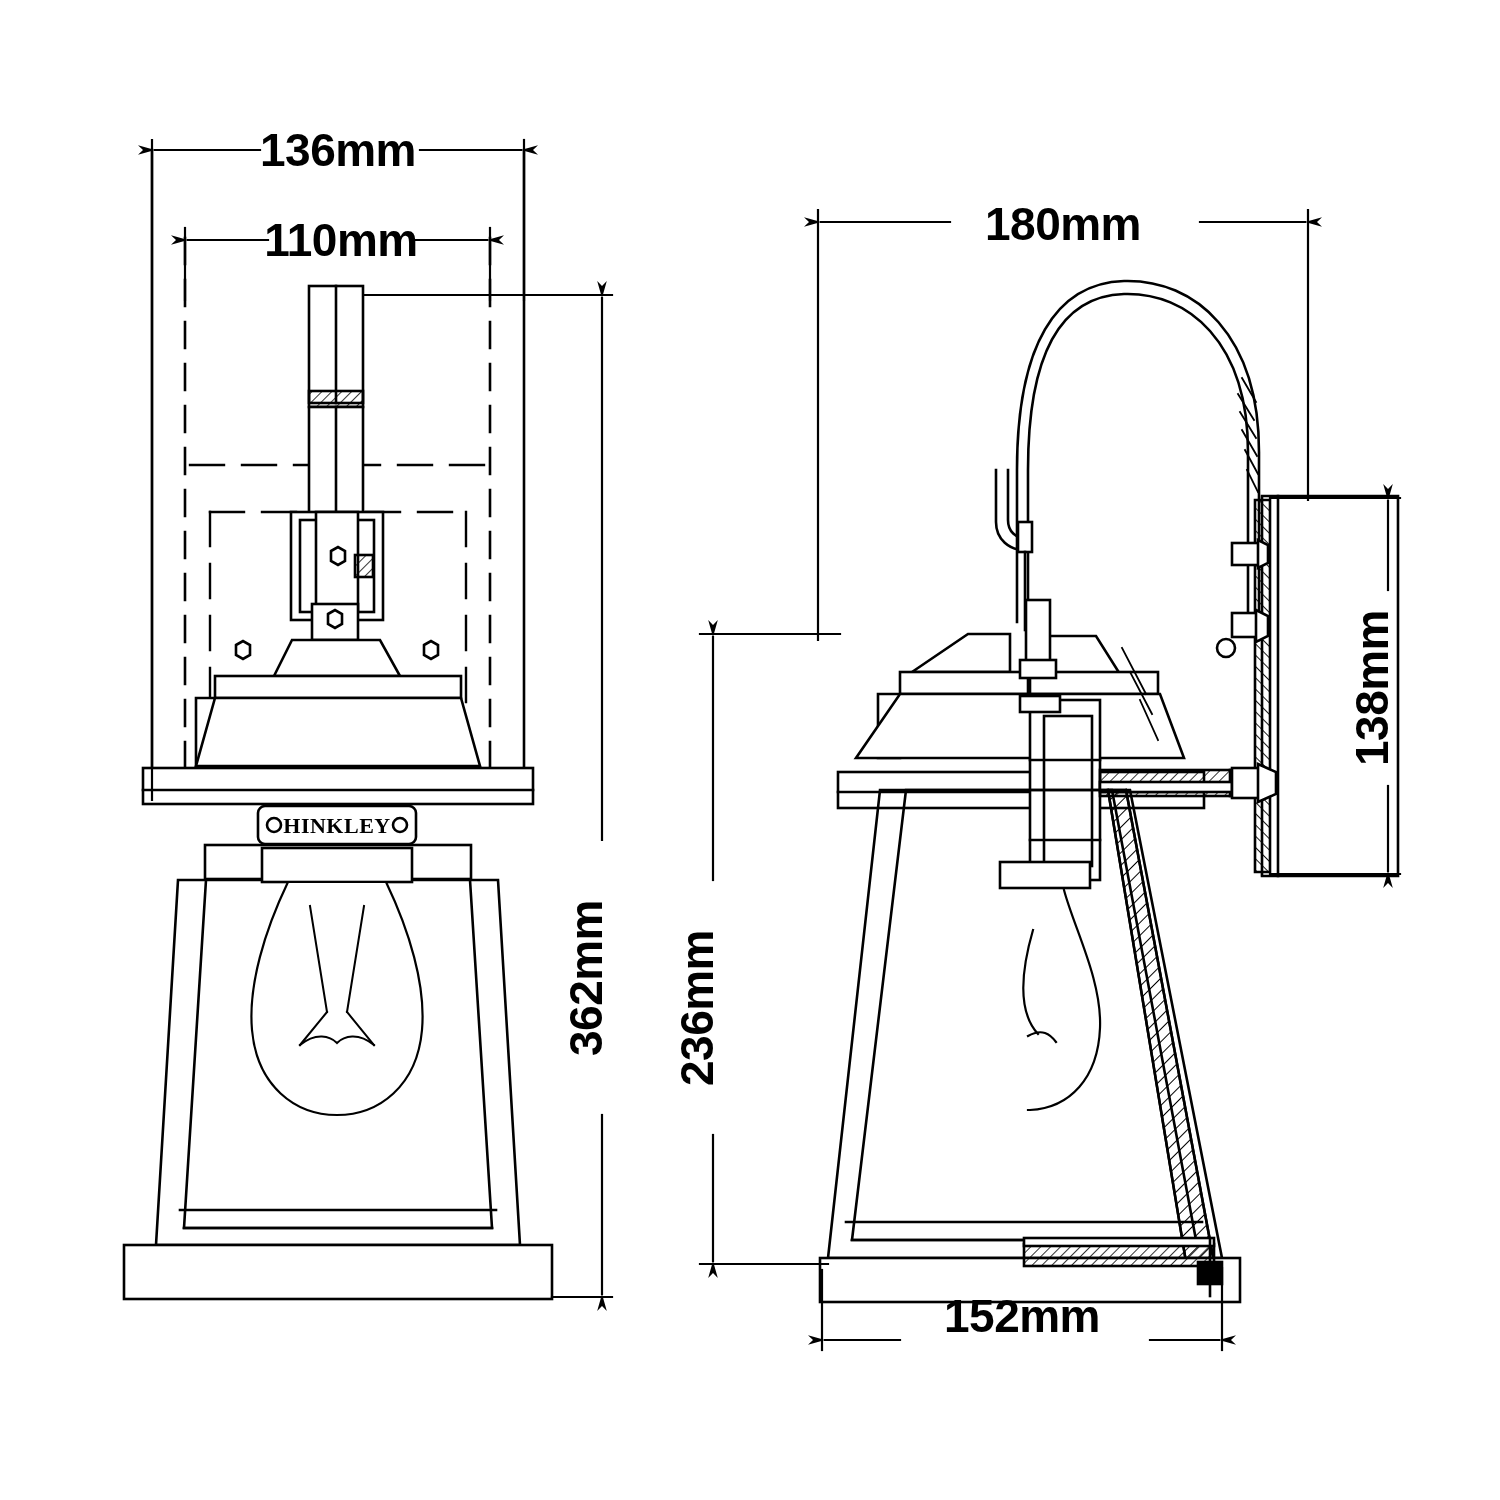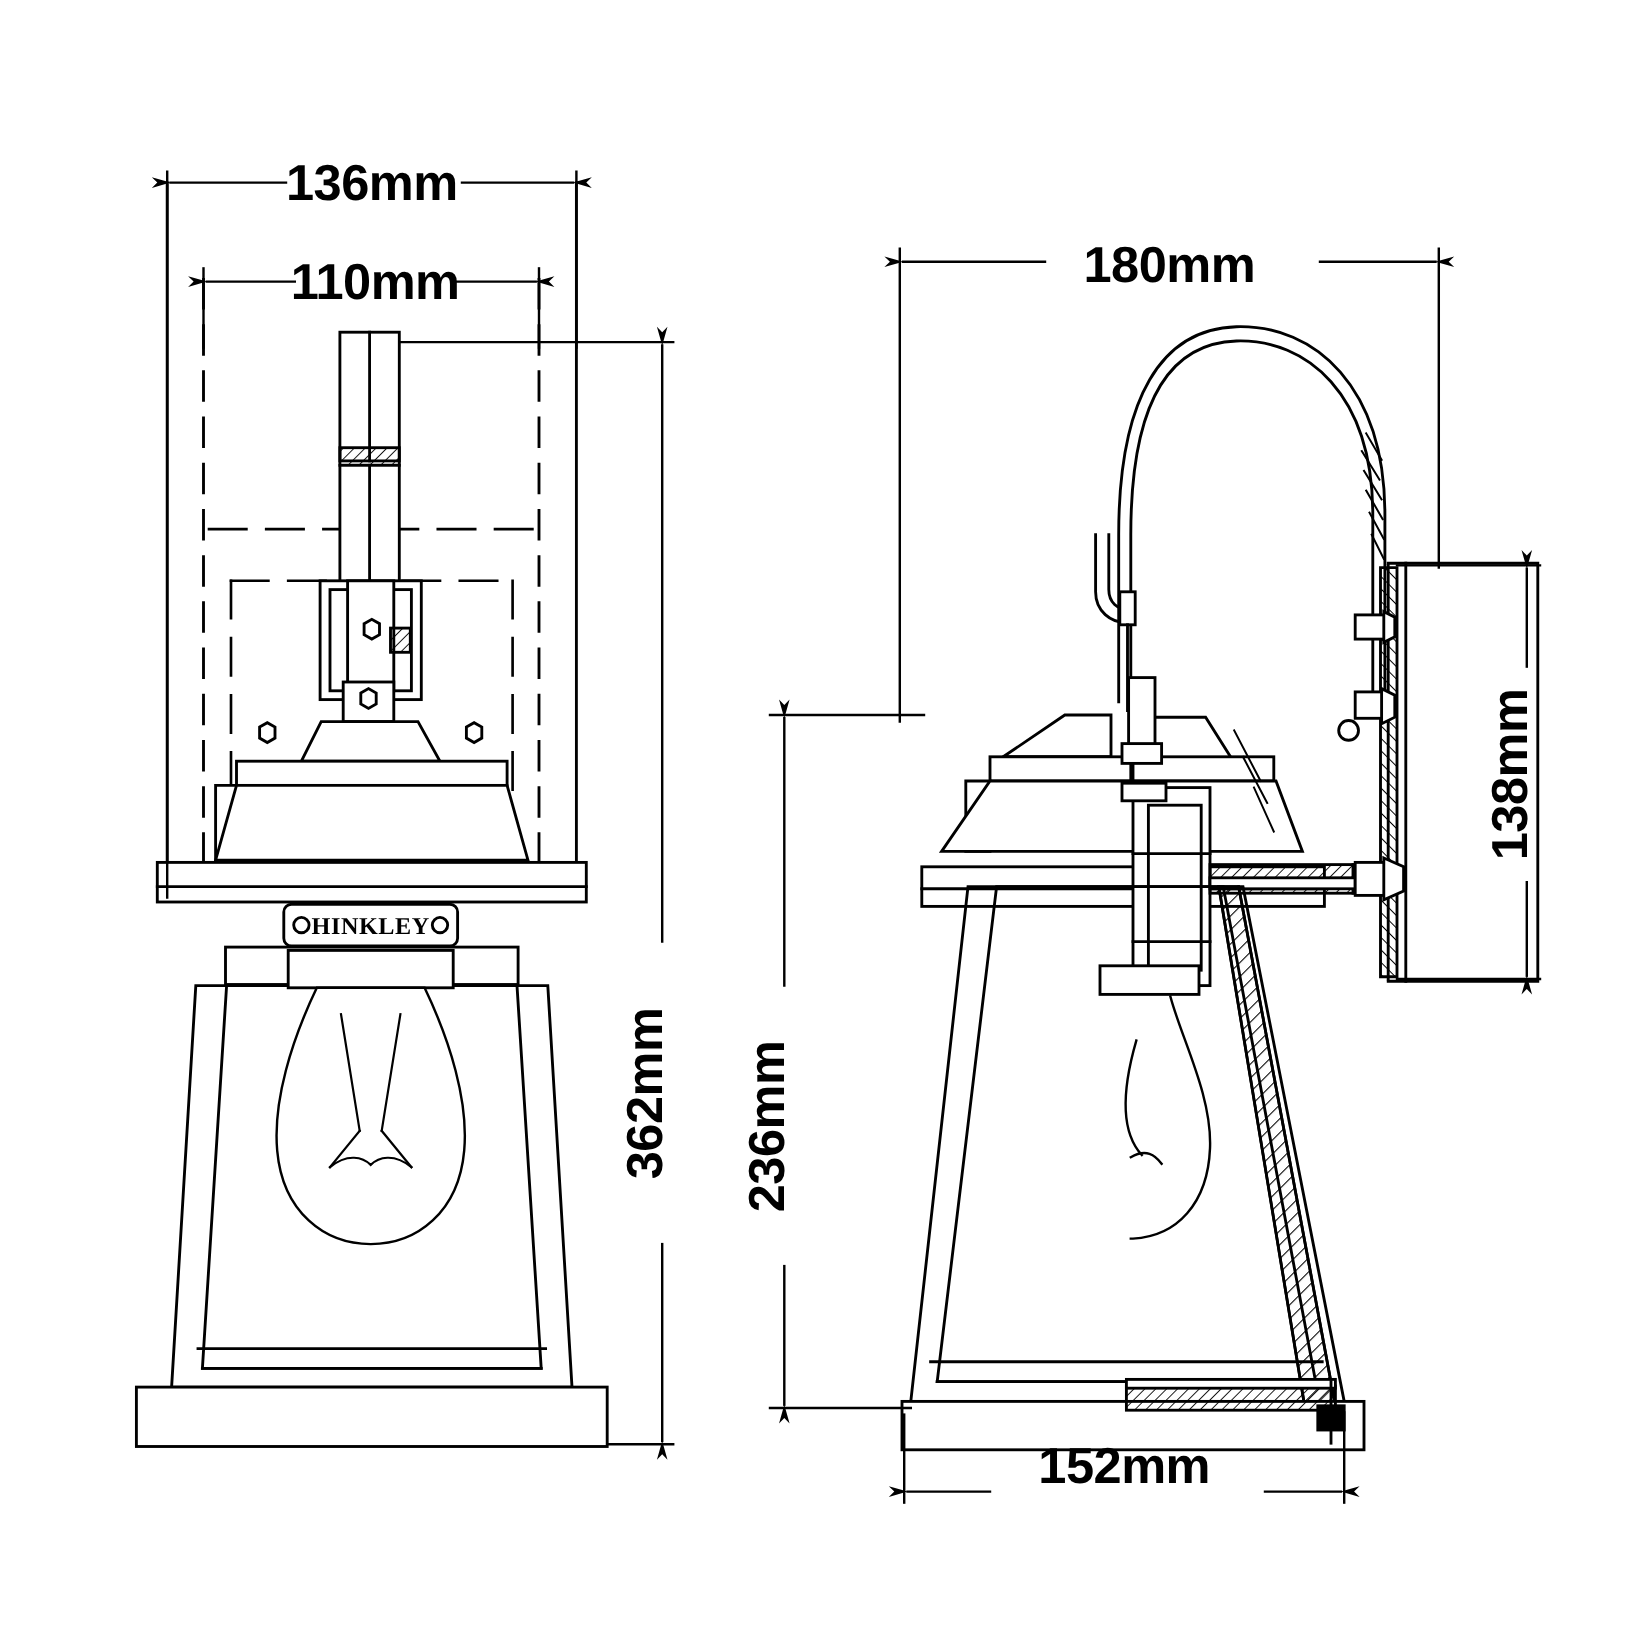--- a/index.html
+++ b/index.html
@@ -1,19 +1,19 @@
 <!DOCTYPE html>
 <html><head>
 <meta charset="utf-8">
 <title>Technical Drawing</title>
 <style>
   html,body{margin:0;padding:0;background:#ffffff;}
   body{width:1500px;height:1500px;overflow:hidden;
        font-family:"Liberation Sans", sans-serif;}
-  #stage{position:relative;width:1500px;height:1056px;background:#ffffff;margin-top:16px;}
+  #stage{position:relative;width:1500px;height:1056px;background:#ffffff;}
   svg.sheet{position:absolute;left:0;top:0;width:1500px;height:1500px;display:block;}
   .dimtext{font-family:"Liberation Sans", sans-serif;font-size:46px;font-weight:700;
            fill:#000000;letter-spacing:-0.5px;}
   .brandtext{font-family:"Liberation Serif", serif;font-size:22px;font-weight:700;
              fill:#000000;letter-spacing:0.5px;}
 </style>
 </head>
 <body>
 
 <div id="stage">

